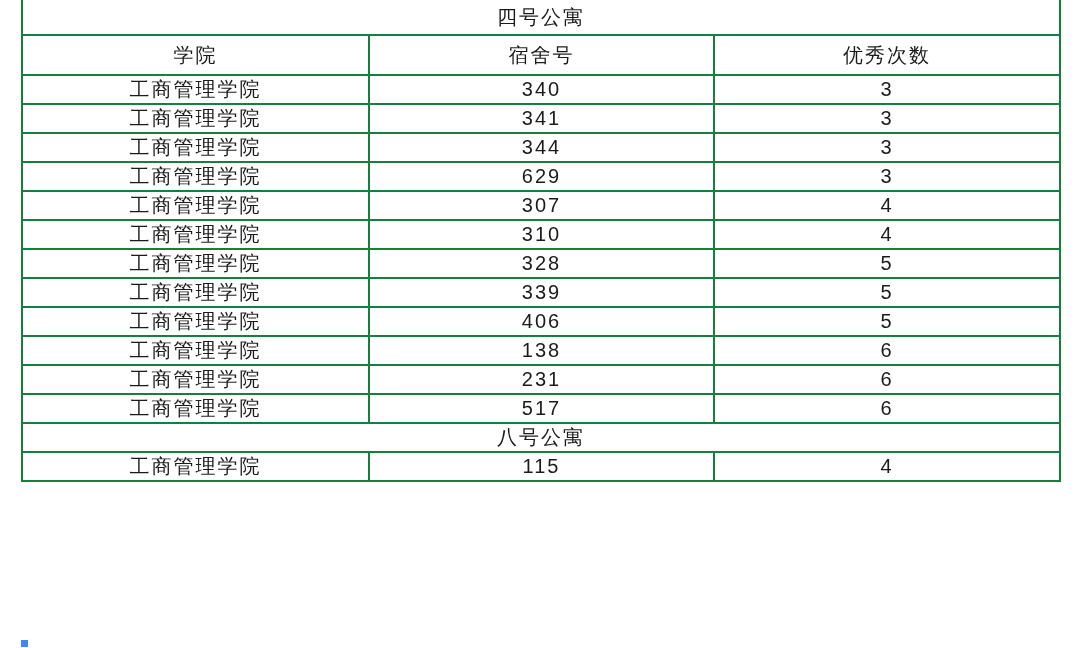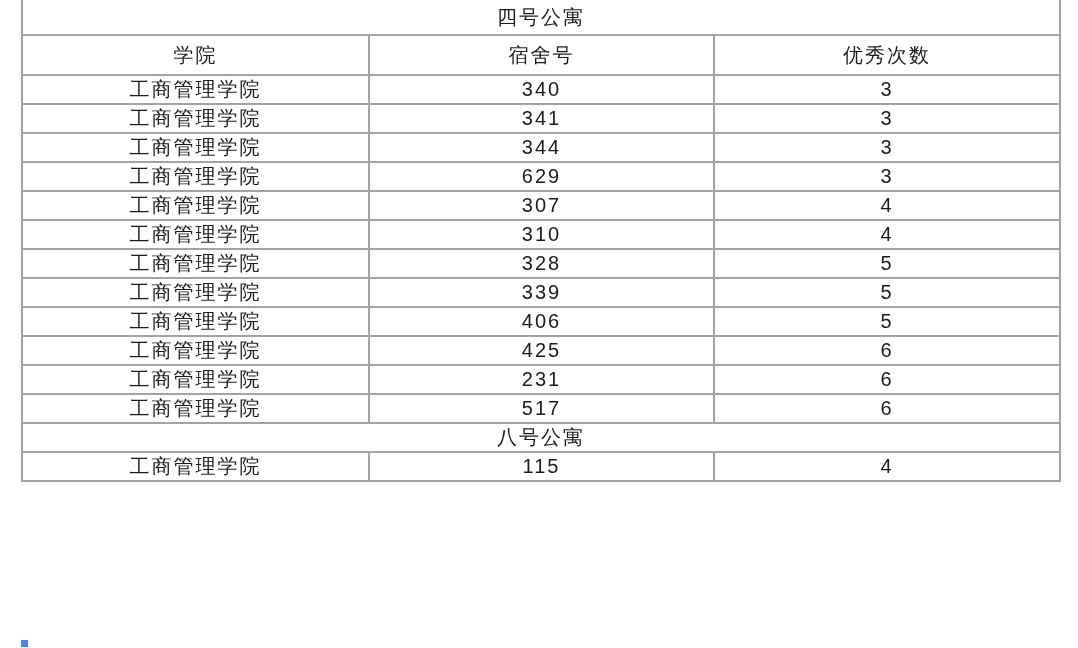--- a/index.html
+++ b/index.html
@@ -18,21 +18,21 @@
   }
   table.tbl {
     position: absolute;
     left: 21px;
     top: 0;
     width: 1038px;
     border-collapse: collapse;
     table-layout: fixed;
   }
   table.tbl td {
-    border: 2px solid #a3a3a3;
+    border: 2px solid #15803d;
     text-align: center;
     vertical-align: middle;
     font-size: 20px;
     letter-spacing: 2px;
     padding: 0;
     overflow: hidden;
     white-space: nowrap;
   }
   
   table.tbl tr.title-row-first td { border-top: none; }
@@ -112,21 +112,21 @@
         <td>339</td>
         <td>5</td>
       </tr>
       <tr class="data-row">
         <td>工商管理学院</td>
         <td>406</td>
         <td>5</td>
       </tr>
       <tr class="data-row">
         <td>工商管理学院</td>
-        <td>425</td>
+        <td>138</td>
         <td>6</td>
       </tr>
       <tr class="data-row">
         <td>工商管理学院</td>
         <td>231</td>
         <td>6</td>
       </tr>
       <tr class="data-row">
         <td>工商管理学院</td>
         <td>517</td>

